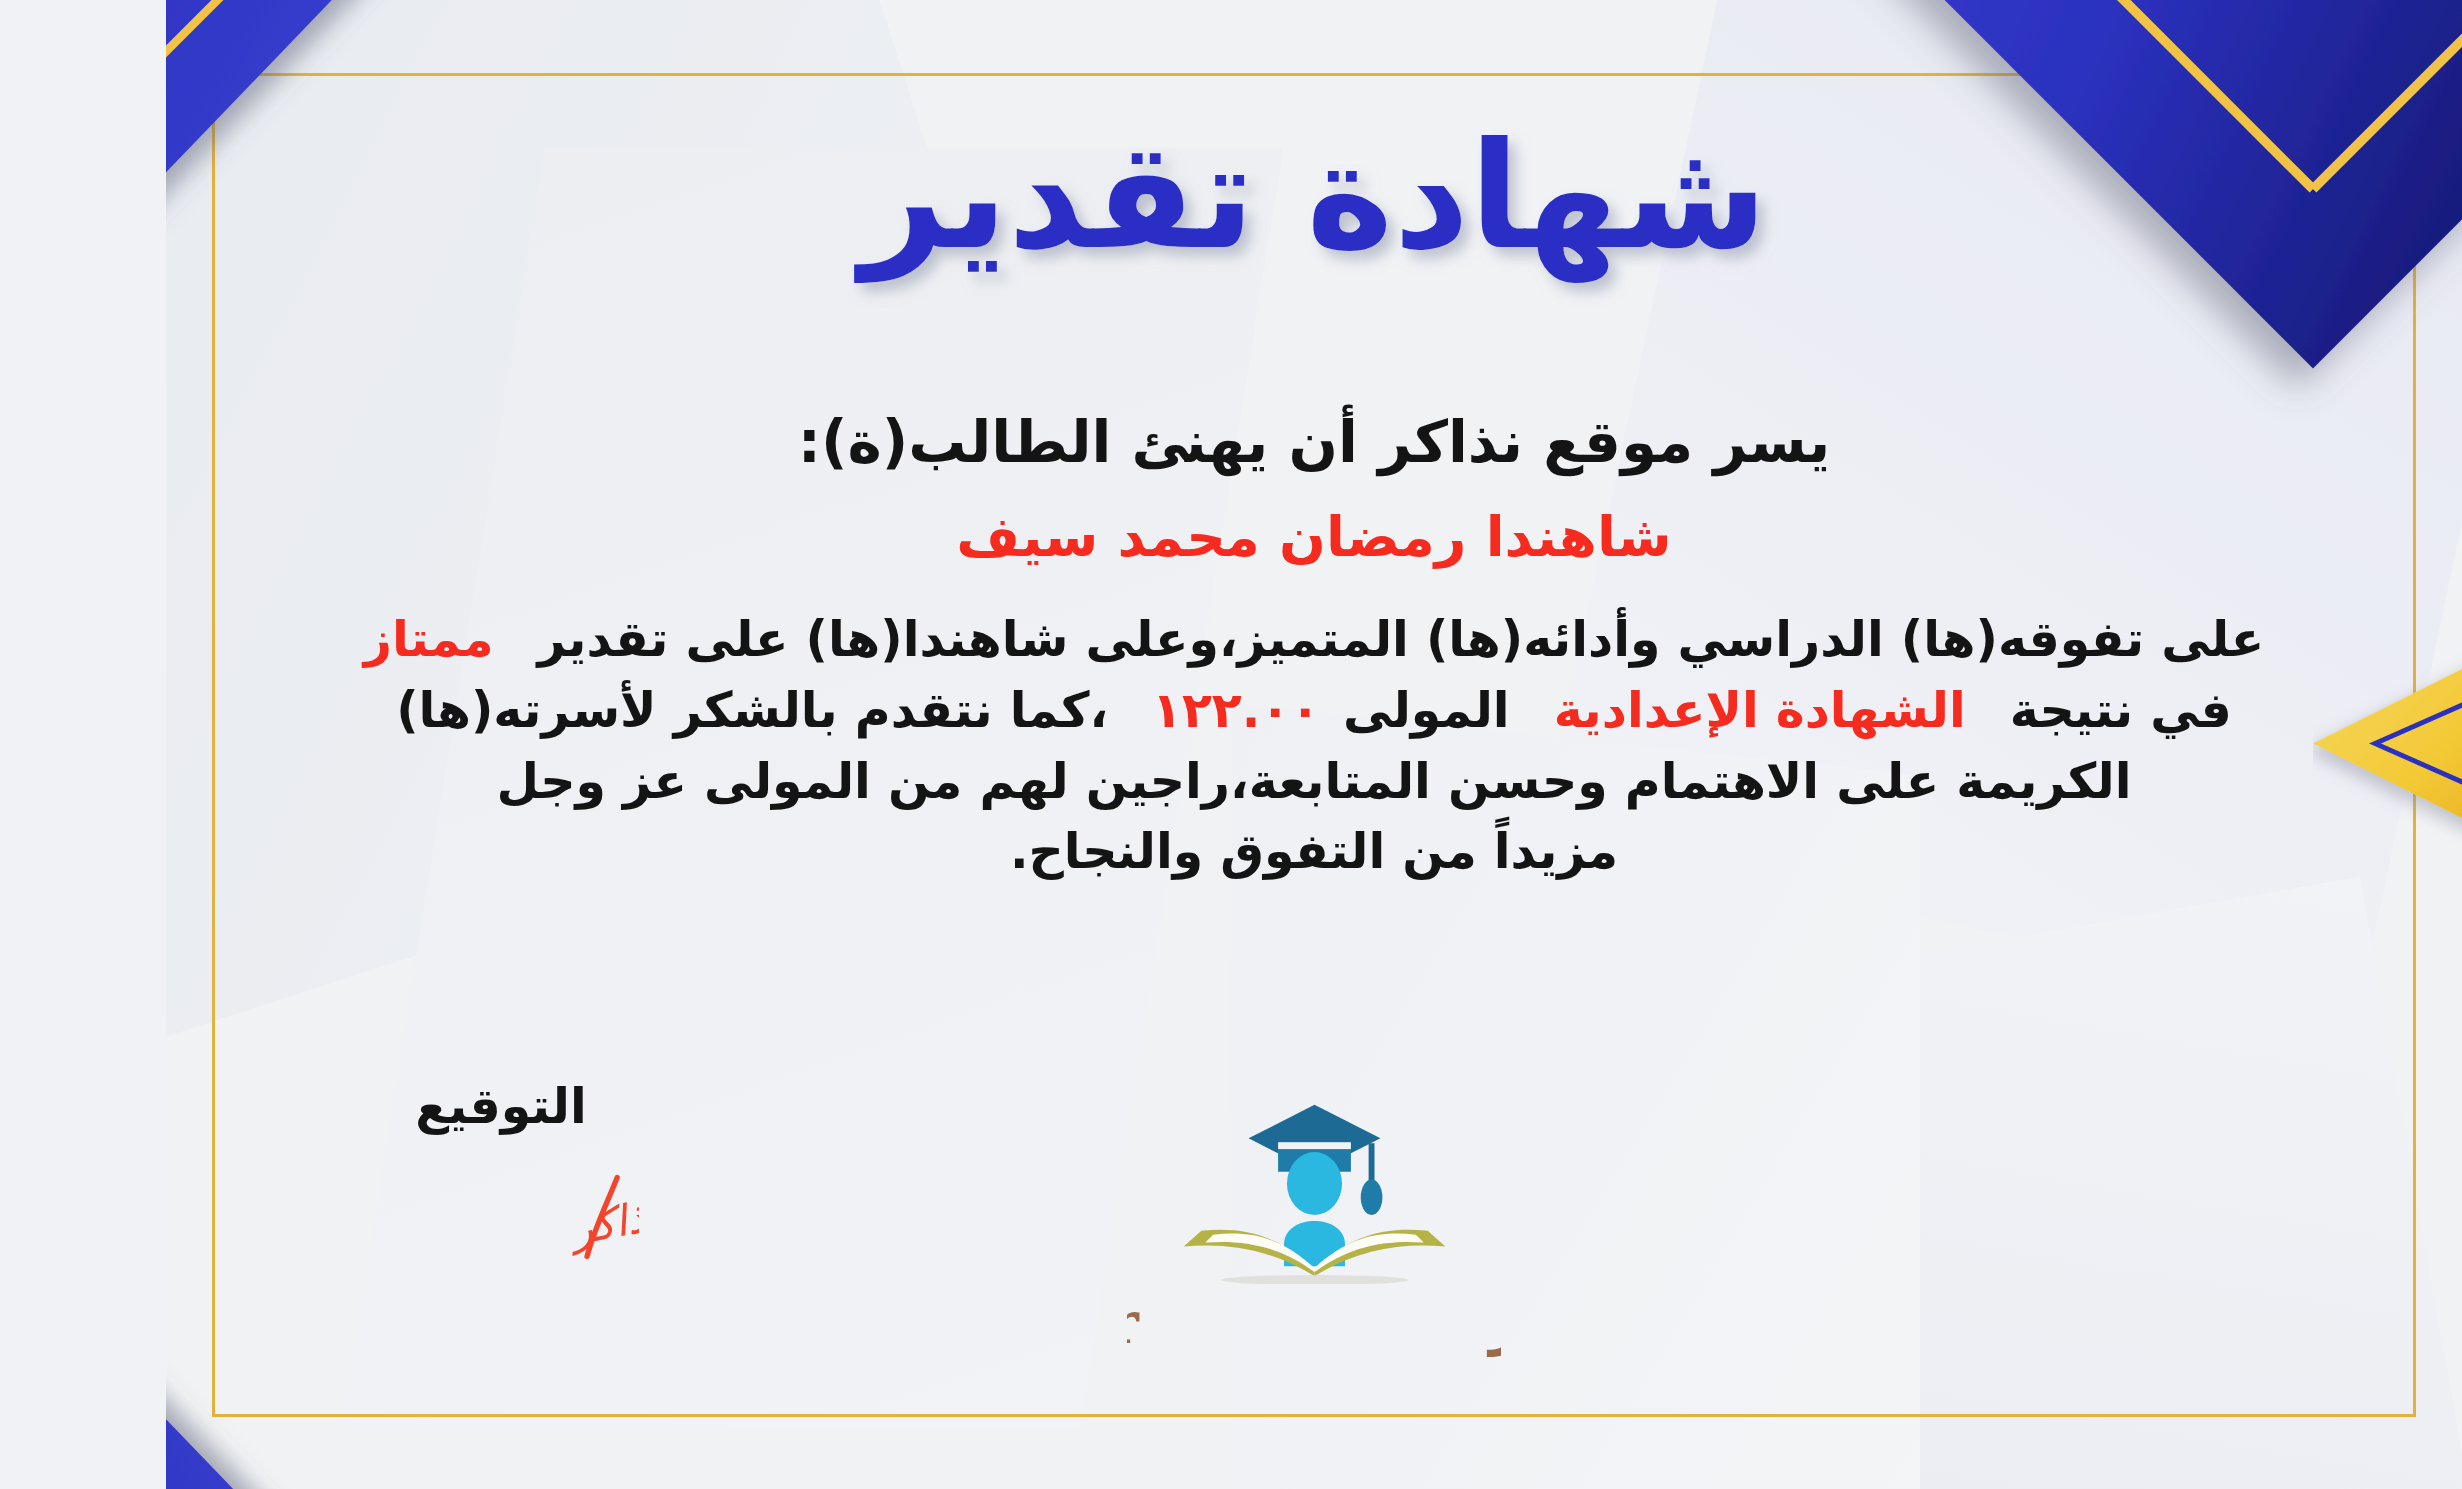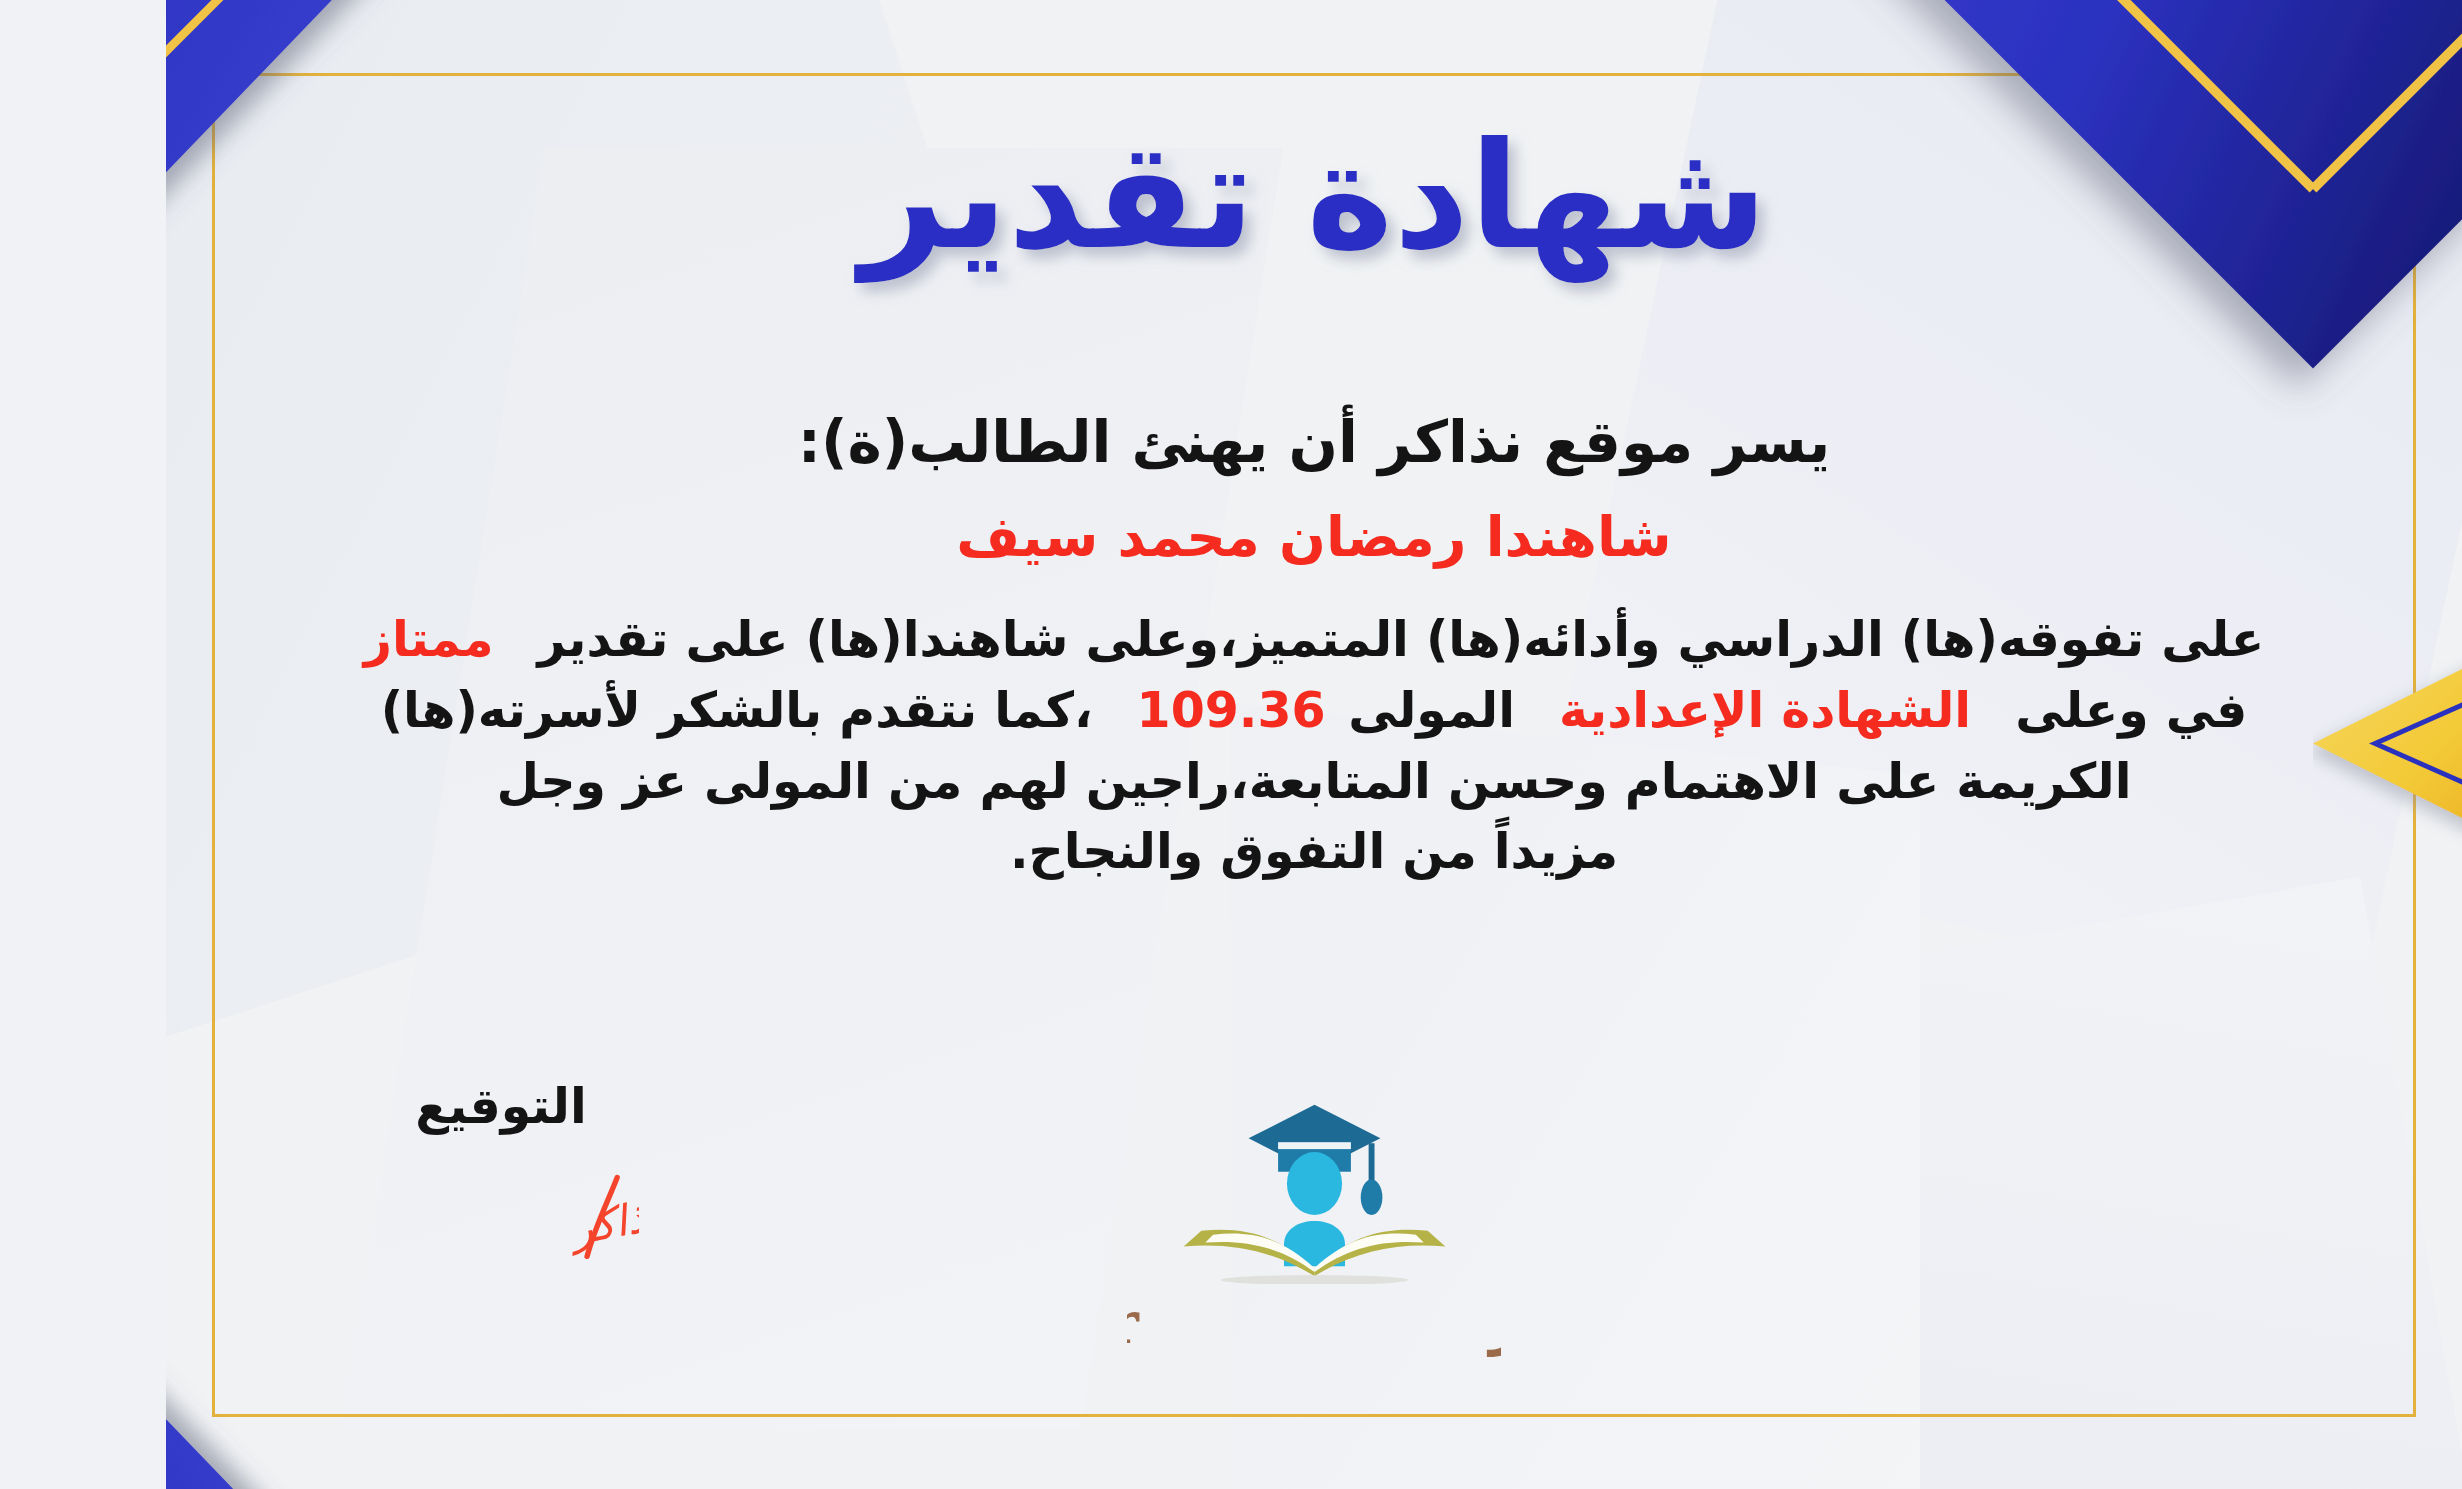--- a/index.html
+++ b/index.html
@@ -165,21 +165,21 @@
 
   <p class="student">شاهندا رمضان محمد سيف</p>
 
   <div class="para">
 
     <span class="ln">
       <span>على تفوقه(ها) الدراسي وأدائه(ها) المتميز،وعلى شاهندا(ها) على تقدير</span><span class="sp-l"></span><span class="hl">ممتاز</span>
     </span>
 
     <span class="ln">
-      <span>في وعلى</span><span class="sp-l"></span><span class="hl">الشهادة الإعدادية</span><span class="sp-l"></span><span>المولى</span><span class="sp-s"></span><span class="hl">109.36</span><span class="sp-l"></span><span>،كما نتقدم بالشكر لأسرته(ها)</span>
+      <span>في نتيجة</span><span class="sp-l"></span><span class="hl">الشهادة الإعدادية</span><span class="sp-l"></span><span>المولى</span><span class="sp-s"></span><span class="hl">١٢٢.٠٠</span><span class="sp-l"></span><span>،كما نتقدم بالشكر لأسرته(ها)</span>
     </span>
 
     <span class="ln">الكريمة على الاهتمام وحسن المتابعة،راجين لهم من المولى عز وجل</span>
 
     <span class="ln">مزيداً من التفوق والنجاح.</span>
   </div>
 </div>
 
 <div class="footer">
 

